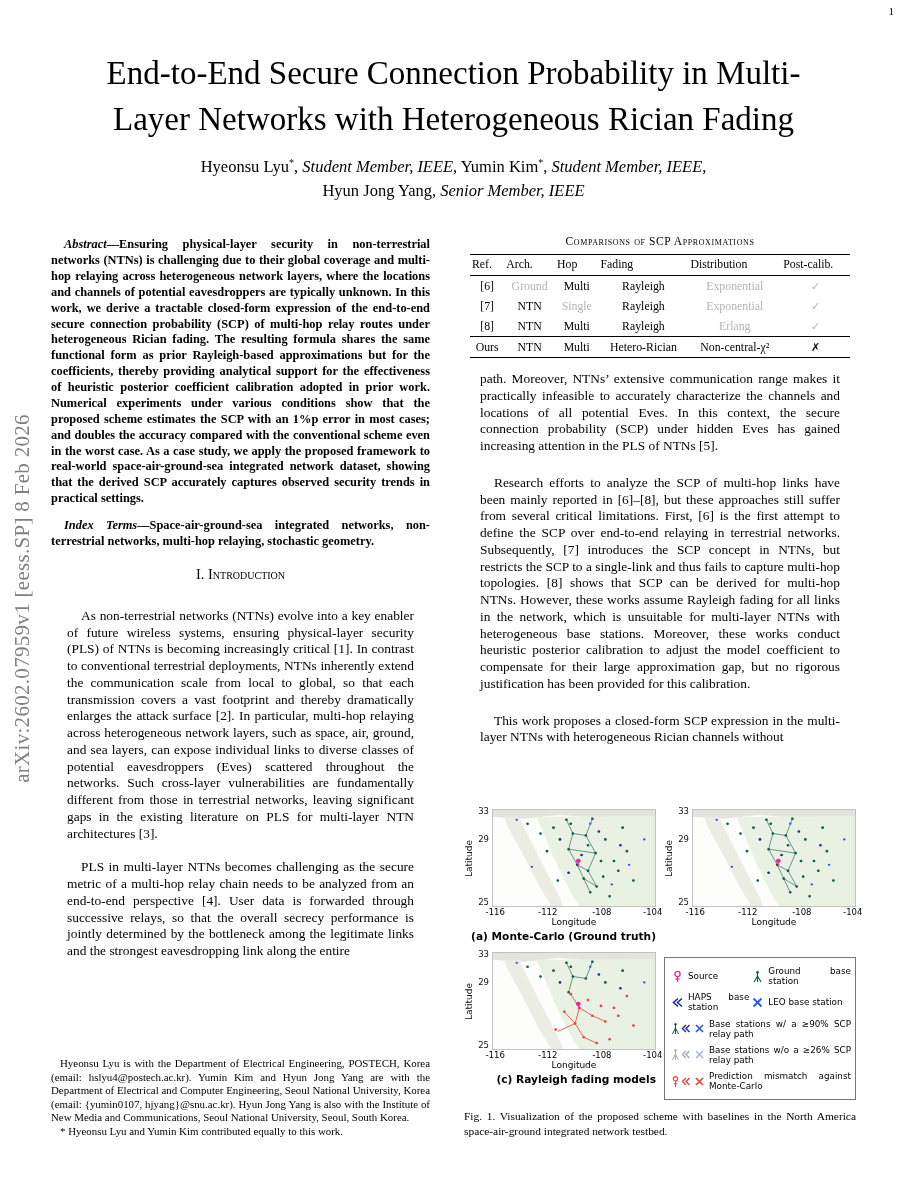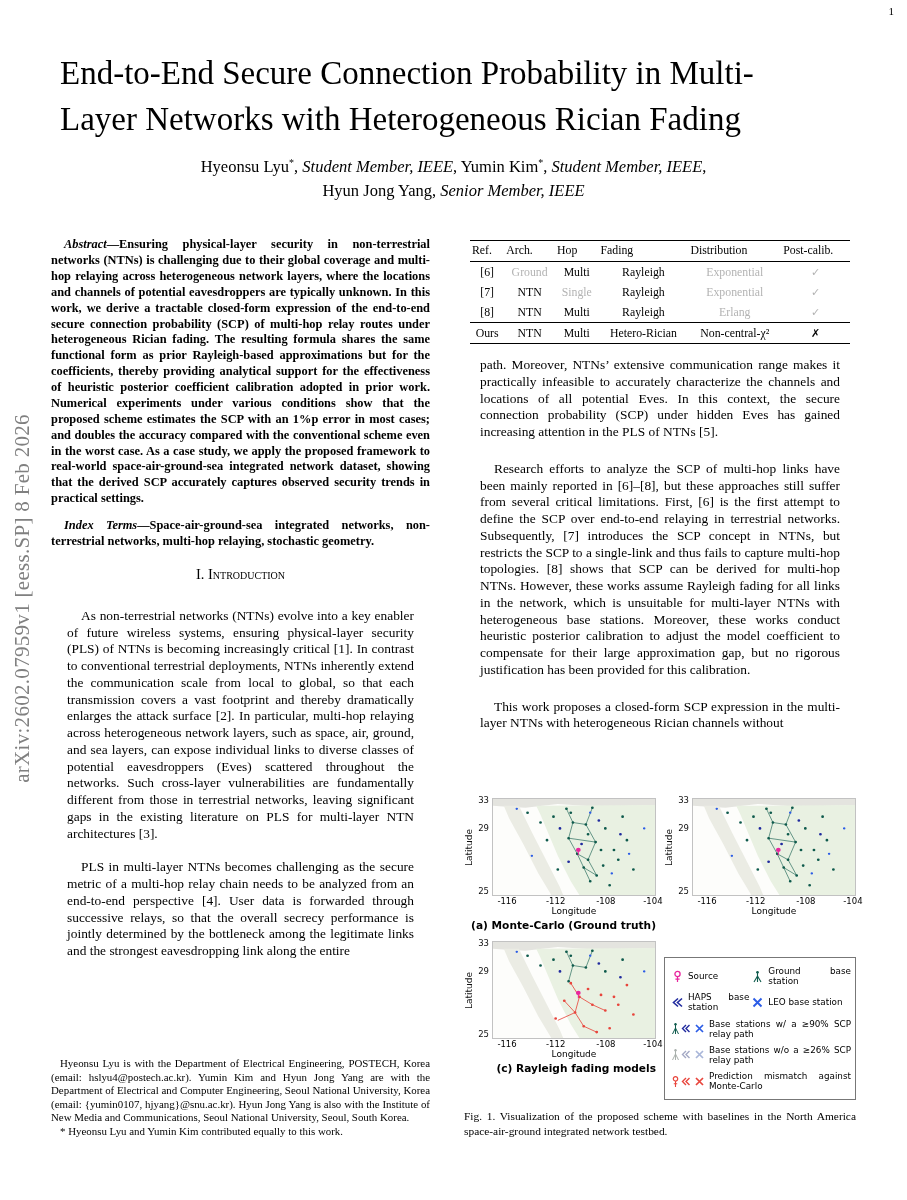--- a/index.html
+++ b/index.html
@@ -7,21 +7,21 @@
     width:907px;height:1200px;position:relative;overflow:hidden;
     background:#ffffff;color:#000;
     font-family:"Liberation Serif","DejaVu Serif",serif;
   }
   .page-number{position:absolute;top:5px;right:13px;font-size:11px;}
   .arxiv-strip{
     position:absolute;left:-193px;top:586px;width:430px;text-align:center;
     transform:rotate(-90deg);white-space:nowrap;
     font-size:21px;color:#808080;letter-spacing:.3px;
   }
-  .title{margin:50px 60px 0;text-align:left;font-size:33px;font-weight:400;line-height:1.4;}
+  .title{margin:50px 60px 0;text-align:center;font-size:33px;font-weight:400;line-height:1.4;}
   .authors{margin-top:13px;text-align:center;font-size:16.5px;line-height:1.45;}
   .authors i{font-style:italic;}
   sup.mark{font-size:10px;}
 
   .cols{display:flex;gap:34px;margin:30px 51px 0;height:905px;}
   .col{width:392px;display:flex;flex-direction:column;text-align:justify;}
 
   .abstract{font-size:12.4px;font-weight:bold;line-height:1.28;margin:4px 0 0;text-indent:13px;}
   .abstract .lead{font-style:italic;}
   .index-terms{font-size:12.4px;font-weight:bold;line-height:1.28;margin:11px 0 0;text-indent:13px;}
@@ -50,35 +50,35 @@
   .figure-block{margin-top:auto;}
   .figure-grid{display:grid;grid-template-columns:192px 192px;gap:10px 8px;}
   .map-panel{width:192px;font-family:"DejaVu Sans",sans-serif;}
   .map-body{display:grid;grid-template-columns:11px 17px 1fr;}
   .map-ylabel{writing-mode:vertical-rl;transform:rotate(180deg);text-align:center;font-size:9px;color:#111;}
   .map-yticks{position:relative;height:89px;}
   .map-yticks span{position:absolute;right:3px;font-size:8.5px;color:#111;}
   .yt0{top:-3px;} .yt1{top:25px;} .yt2{top:88px;}
   .map-plot{border:1px solid #c2c2c2;}
   .map-plot svg{display:block;width:100%;height:96px;}
-  .map-xticks{margin-left:40px;position:relative;height:10px;font-size:8.5px;}
+  .map-xticks{margin-left:28px;position:relative;height:10px;font-size:8.5px;}
   .map-xticks span{position:absolute;transform:translateX(-50%);}
   .xt0{left:2%;} .xt1{left:34%;} .xt2{left:67%;} .xt3{left:98%;}
   .map-xlabel{margin-left:28px;text-align:center;font-size:9px;margin-top:0px;}
   .map-subcap{text-align:right;font-weight:bold;font-size:10.6px;margin-top:3px;
     font-family:"DejaVu Sans",sans-serif;}
 
   .net path{stroke:#0e5a4c;stroke-width:.7;fill:none;opacity:.85;}
   .net-red path{stroke:#e8453c;stroke-width:.8;fill:none;}
   .dots-teal{stroke:#0e5a4c;stroke-width:2.6;stroke-linecap:round;fill:none;}
   .dots-navy{stroke:#202a9e;stroke-width:2.6;stroke-linecap:round;fill:none;}
   .dots-blue{stroke:#2b5ce6;stroke-width:2.3;stroke-linecap:round;fill:none;}
   .dots-red{stroke:#e8453c;stroke-width:2.6;stroke-linecap:round;fill:none;}
 
-  .legend{align-self:start;margin-top:16px;border:1px solid #777;background:#fff;
+  .legend{align-self:start;margin-top:5px;border:1px solid #777;background:#fff;
     padding:8px 6px;display:grid;grid-template-columns:44% 56%;gap:6px 2px;
     font-family:"DejaVu Sans",sans-serif;font-size:8.8px;line-height:1.15;}
   .legend-item{display:flex;align-items:center;gap:4px;}
   .legend-item.wide{grid-column:1/3;}
   .legend-item svg{flex:0 0 auto;}
 
   .fig-caption{margin-top:9px;font-size:11.4px;line-height:1.27;text-align:justify;
     font-family:"Liberation Serif",serif;}
 </style>
 </head>
@@ -108,20 +108,21 @@
 
     <div class="footnote">
       <p>Hyeonsu Lyu is with the Department of Electrical Engineering, POSTECH, Korea (email: hslyu4@postech.ac.kr). Yumin Kim and Hyun Jong Yang are with the Department of Electrical and Computer Engineering, Seoul National University, Korea (email: {yumin0107, hjyang}@snu.ac.kr). Hyun Jong Yang is also with the Institute of New Media and Communications, Seoul National University, Seoul, South Korea.</p>
       <p><span>*</span><span> Hyeonsu Lyu and Yumin Kim contributed equally to this work.</span></p>
     </div>
   </div>
 
   <div class="col">
 
     <div class="table-block">
+      <div class="table-subtitle">Comparisons of SCP Approximations</div>
       <table class="ctable">
         <thead>
           <tr>
             <th>Ref.</th>
             <th>Arch.</th>
             <th>Hop</th>
             <th>Fading</th>
             <th>Distribution</th>
             <th>Post-calib.</th>
           </tr>

